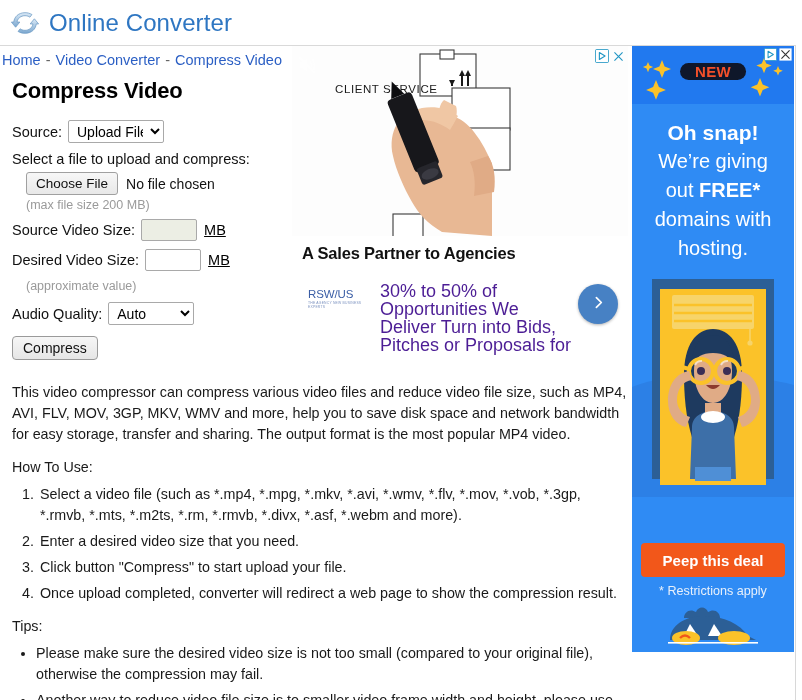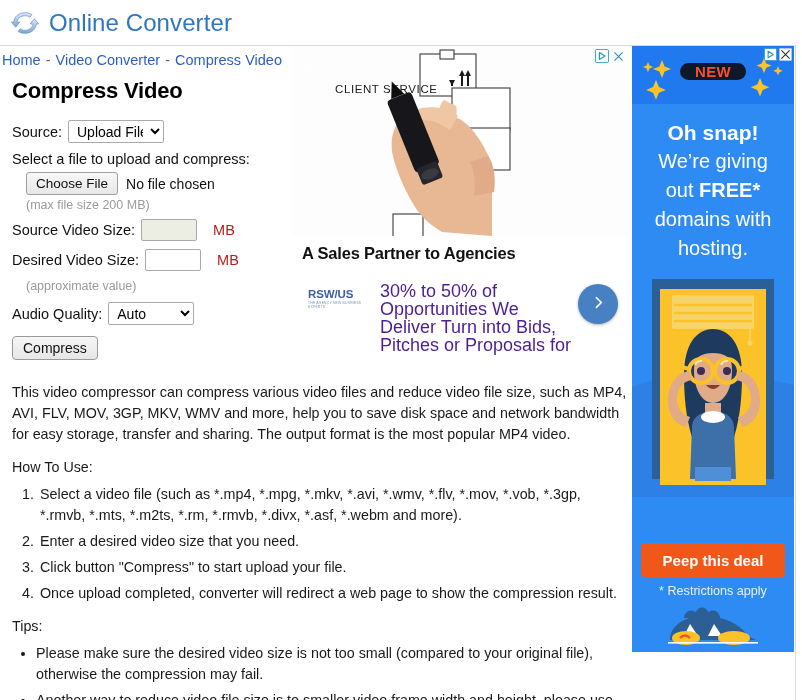--- a/index.html
+++ b/index.html
@@ -112,21 +112,21 @@
     font-family: "Liberation Sans", sans-serif;
     font-size: 14px;
     height: 22px;
     width: 56px;
     border: 1px solid #a9a9a9;
     border-radius: 2px;
     padding: 1px 3px;
     background: #fff;
   }
   input.ui-input.readonly { background: #eceee4; }
-  .unit { margin-left: 16px; font-size: 14.5px; color: #b91c1c; }
+  .unit { margin-left: 7px; font-size: 14.5px; color: #000000; text-decoration: underline; }
   .submit-row { display: flex; align-items: center; margin-top: 11px; }
   .compress-btn {
     font-family: "Liberation Sans", sans-serif;
     font-size: 14px;
     padding: 3px 10px;
     border: 1px solid #9a9a9a;
     background: linear-gradient(#f6f6f6, #e6e6e6);
     border-radius: 4px;
     color: #111;
     cursor: pointer;
@@ -179,21 +179,21 @@
   }
   .ad-body-row {
     display: flex; align-items: flex-start;
     margin-top: 9px; padding: 0 10px;
   }
   .rsw-logo {
     width: 62px; flex: 0 0 62px;
     margin-top: 16px; margin-left: 6px;
   }
   .rsw-logo .rsw-main {
-    font-size: 11.5px; font-weight: bold;
+    font-size: 11.5px; font-weight: normal;
     color: #3b5ea5; letter-spacing: -0.1px;
   }
   .rsw-logo .rsw-sub {
     font-size: 3.4px; color: #7d93c0;
     letter-spacing: 0.2px; margin-top: 1px;
   }
   .ad-desc {
     flex: 1;
     font-size: 18px;
     color: #4c1d95;

